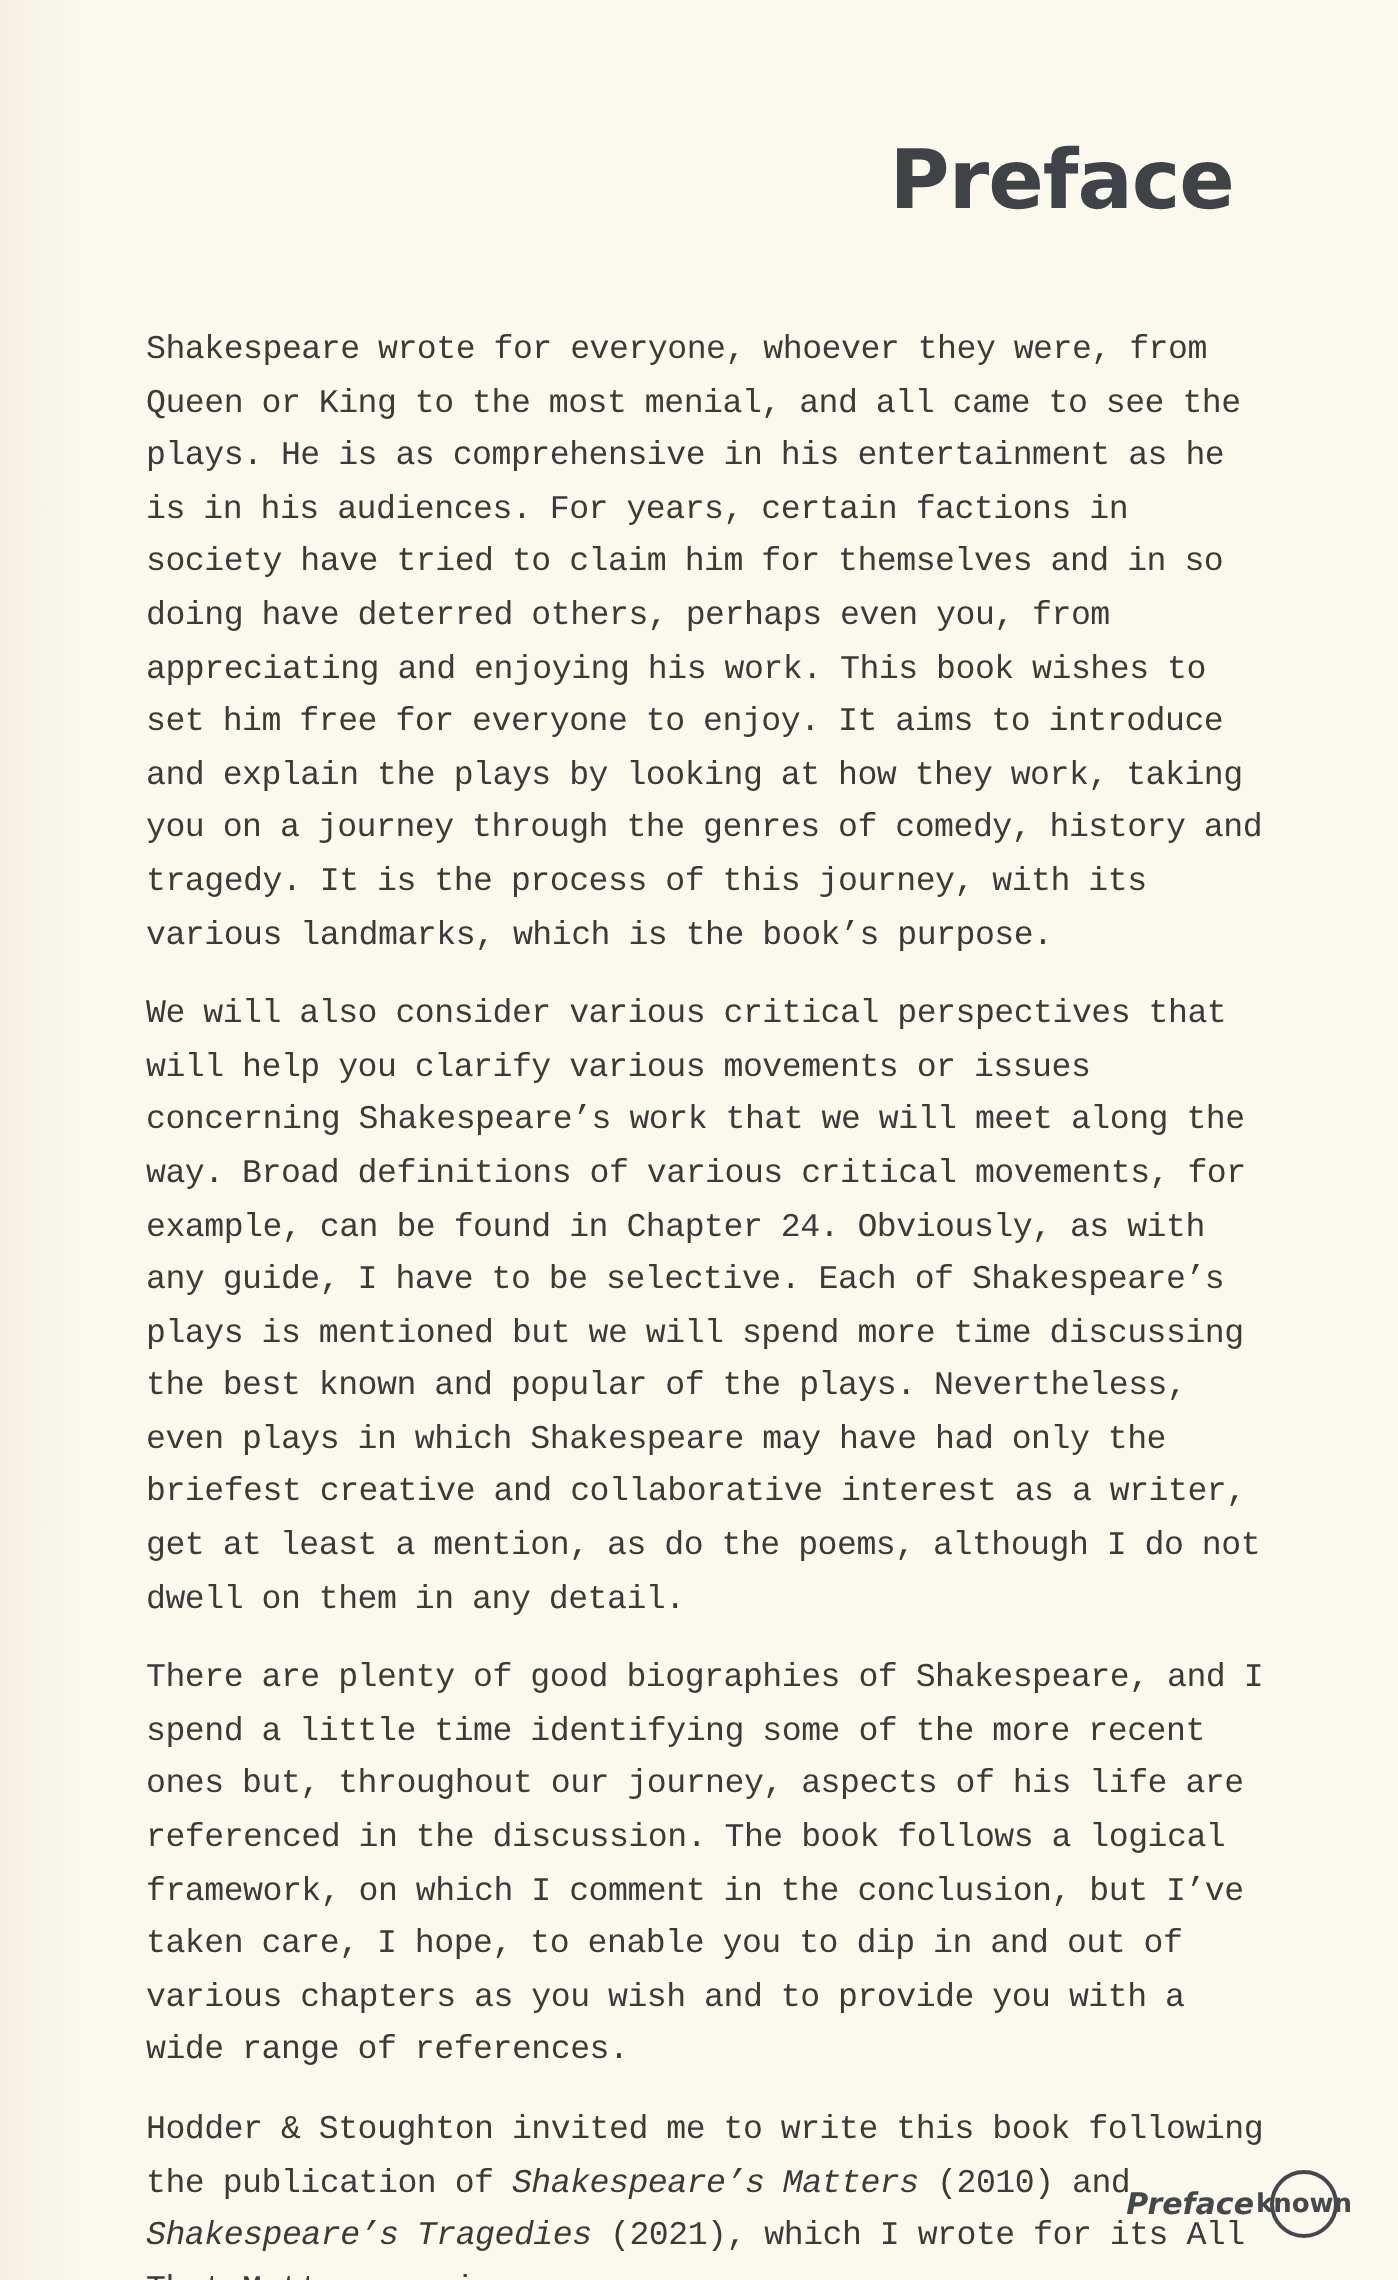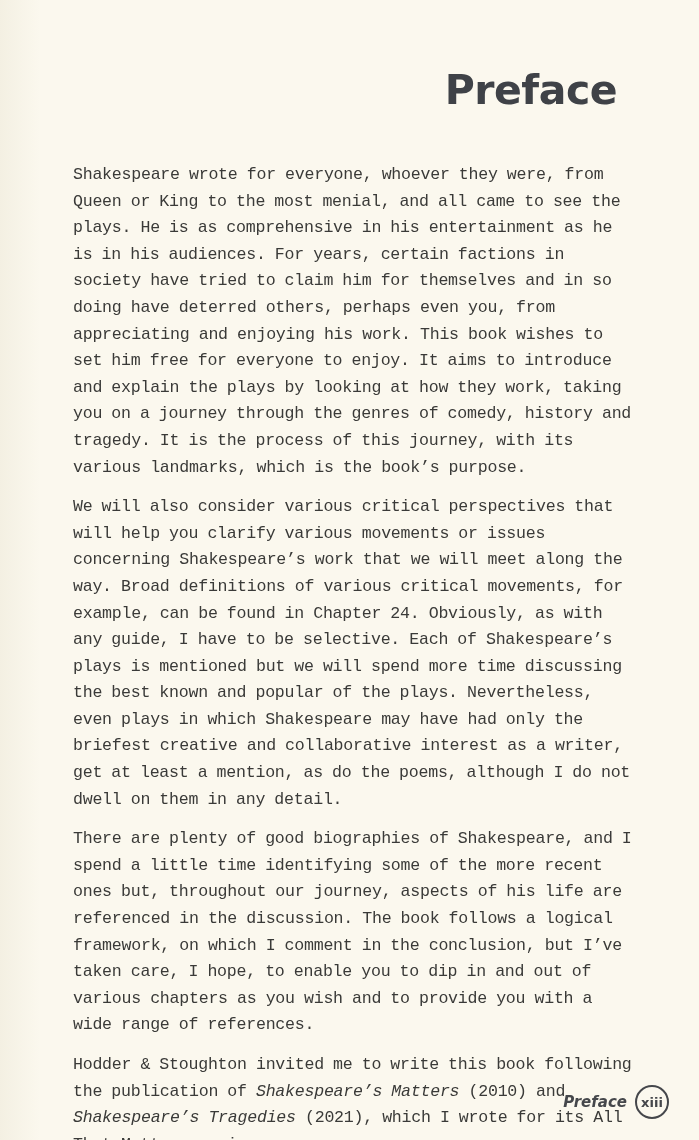--- a/index.html
+++ b/index.html
@@ -88,15 +88,15 @@
 
   <div class="body-text">
     <p>Shakespeare wrote for everyone, whoever they were, from Queen or King to the most menial, and all came to see the plays. He is as comprehensive in his entertainment as he is in his audiences. For years, certain factions in society have tried to claim him for themselves and in so doing have deterred others, perhaps even you, from appreciating and enjoying his work. This book wishes to set him free for everyone to enjoy. It aims to introduce and explain the plays by looking at how they work, taking you on a journey through the genres of comedy, history and tragedy. It is the process of this journey, with its various landmarks, which is the book’s purpose.</p>
     <p>We will also consider various critical perspectives that will help you clarify various movements or issues concerning Shakespeare’s work that we will meet along the way. Broad definitions of various critical movements, for example, can be found in Chapter 24. Obviously, as with any guide, I have to be selective. Each of Shakespeare’s plays is mentioned but we will spend more time discussing the best known and popular of the plays. Nevertheless, even plays in which Shakespeare may have had only the briefest creative and collaborative interest as a writer, get at least a mention, as do the poems, although I do not dwell on them in any detail.</p>
     <p>There are plenty of good biographies of Shakespeare, and I spend a little time identifying some of the more recent ones but, throughout our journey, aspects of his life are referenced in the discussion. The book follows a logical framework, on which I comment in the conclusion, but I’ve taken care, I hope, to enable you to dip in and out of various chapters as you wish and to provide you with a wide range of references.</p>
     <p><span>Hodder &amp; Stoughton invited me to write this book following the publication of </span><em>Shakespeare’s Matters</em><span> (2010) and </span><em>Shakespeare’s Tragedies</em><span> (2021), which I wrote for its All That Matters series.</span></p>
   </div>
 
   <div class="footer">
     <span class="footer-label">Preface</span>
-    <span class="page-num">xiii</span>
+    <span class="page-num">known</span>
   </div>
 </div>
 
 </body></html>

